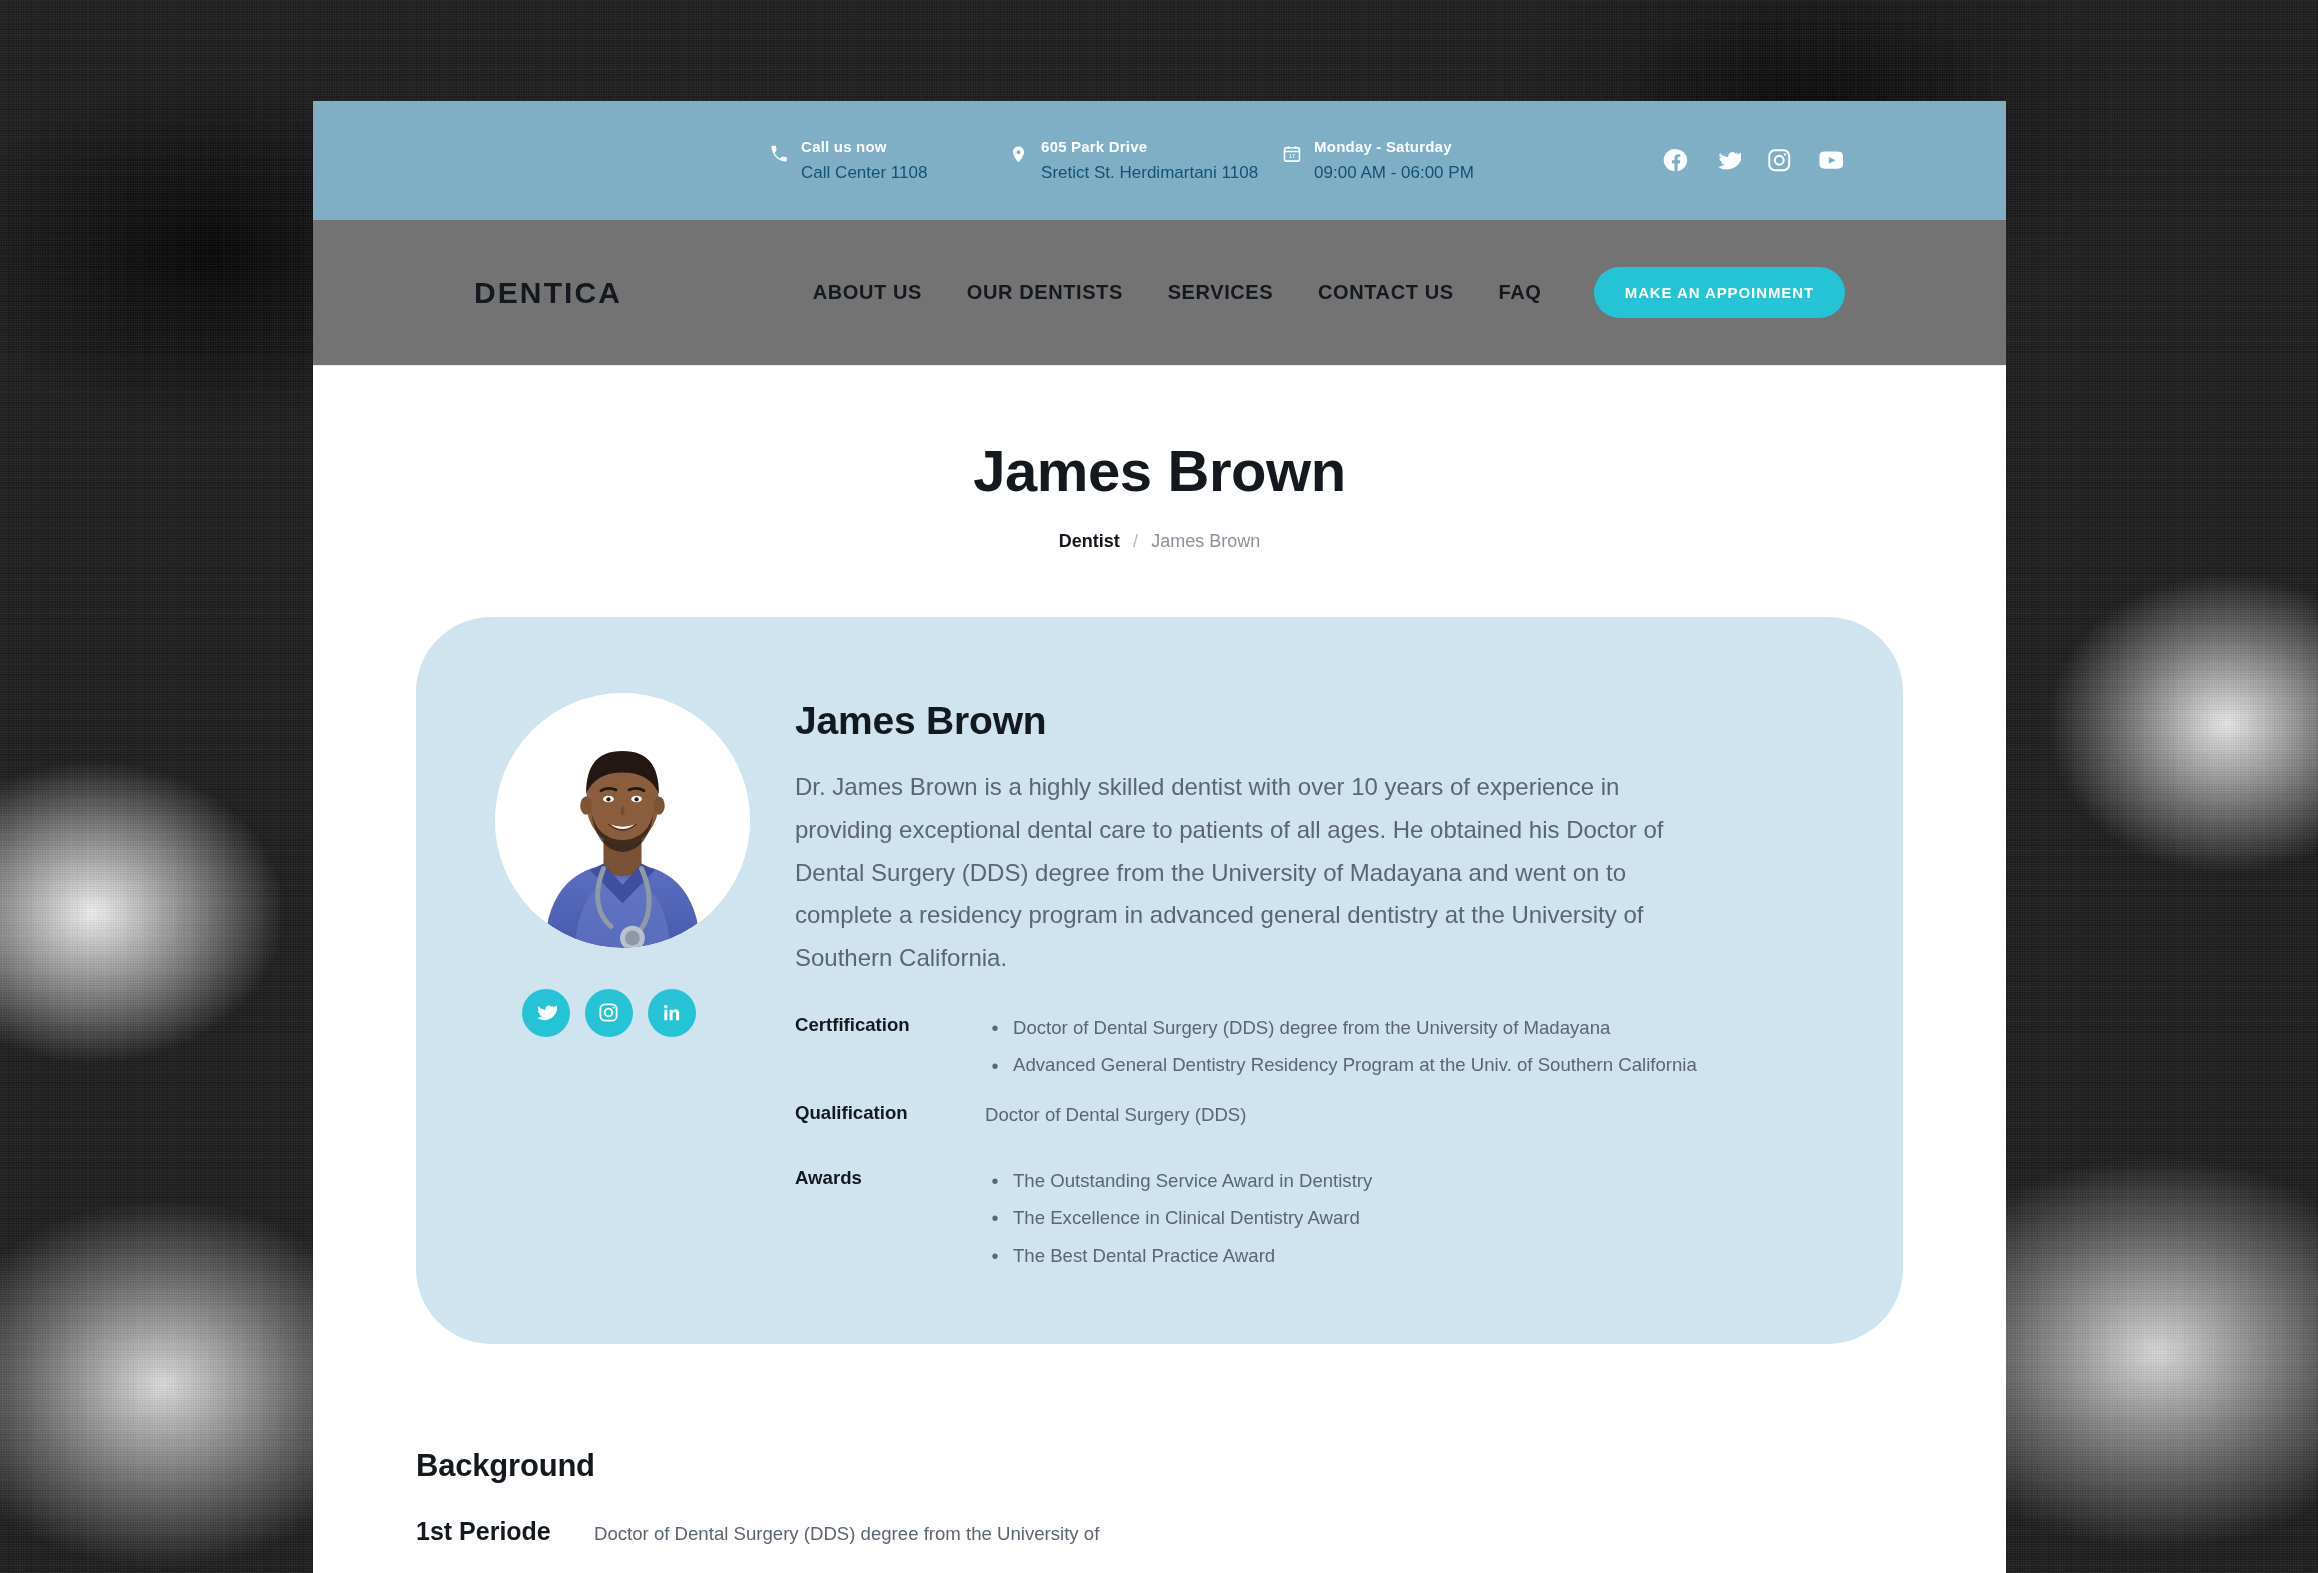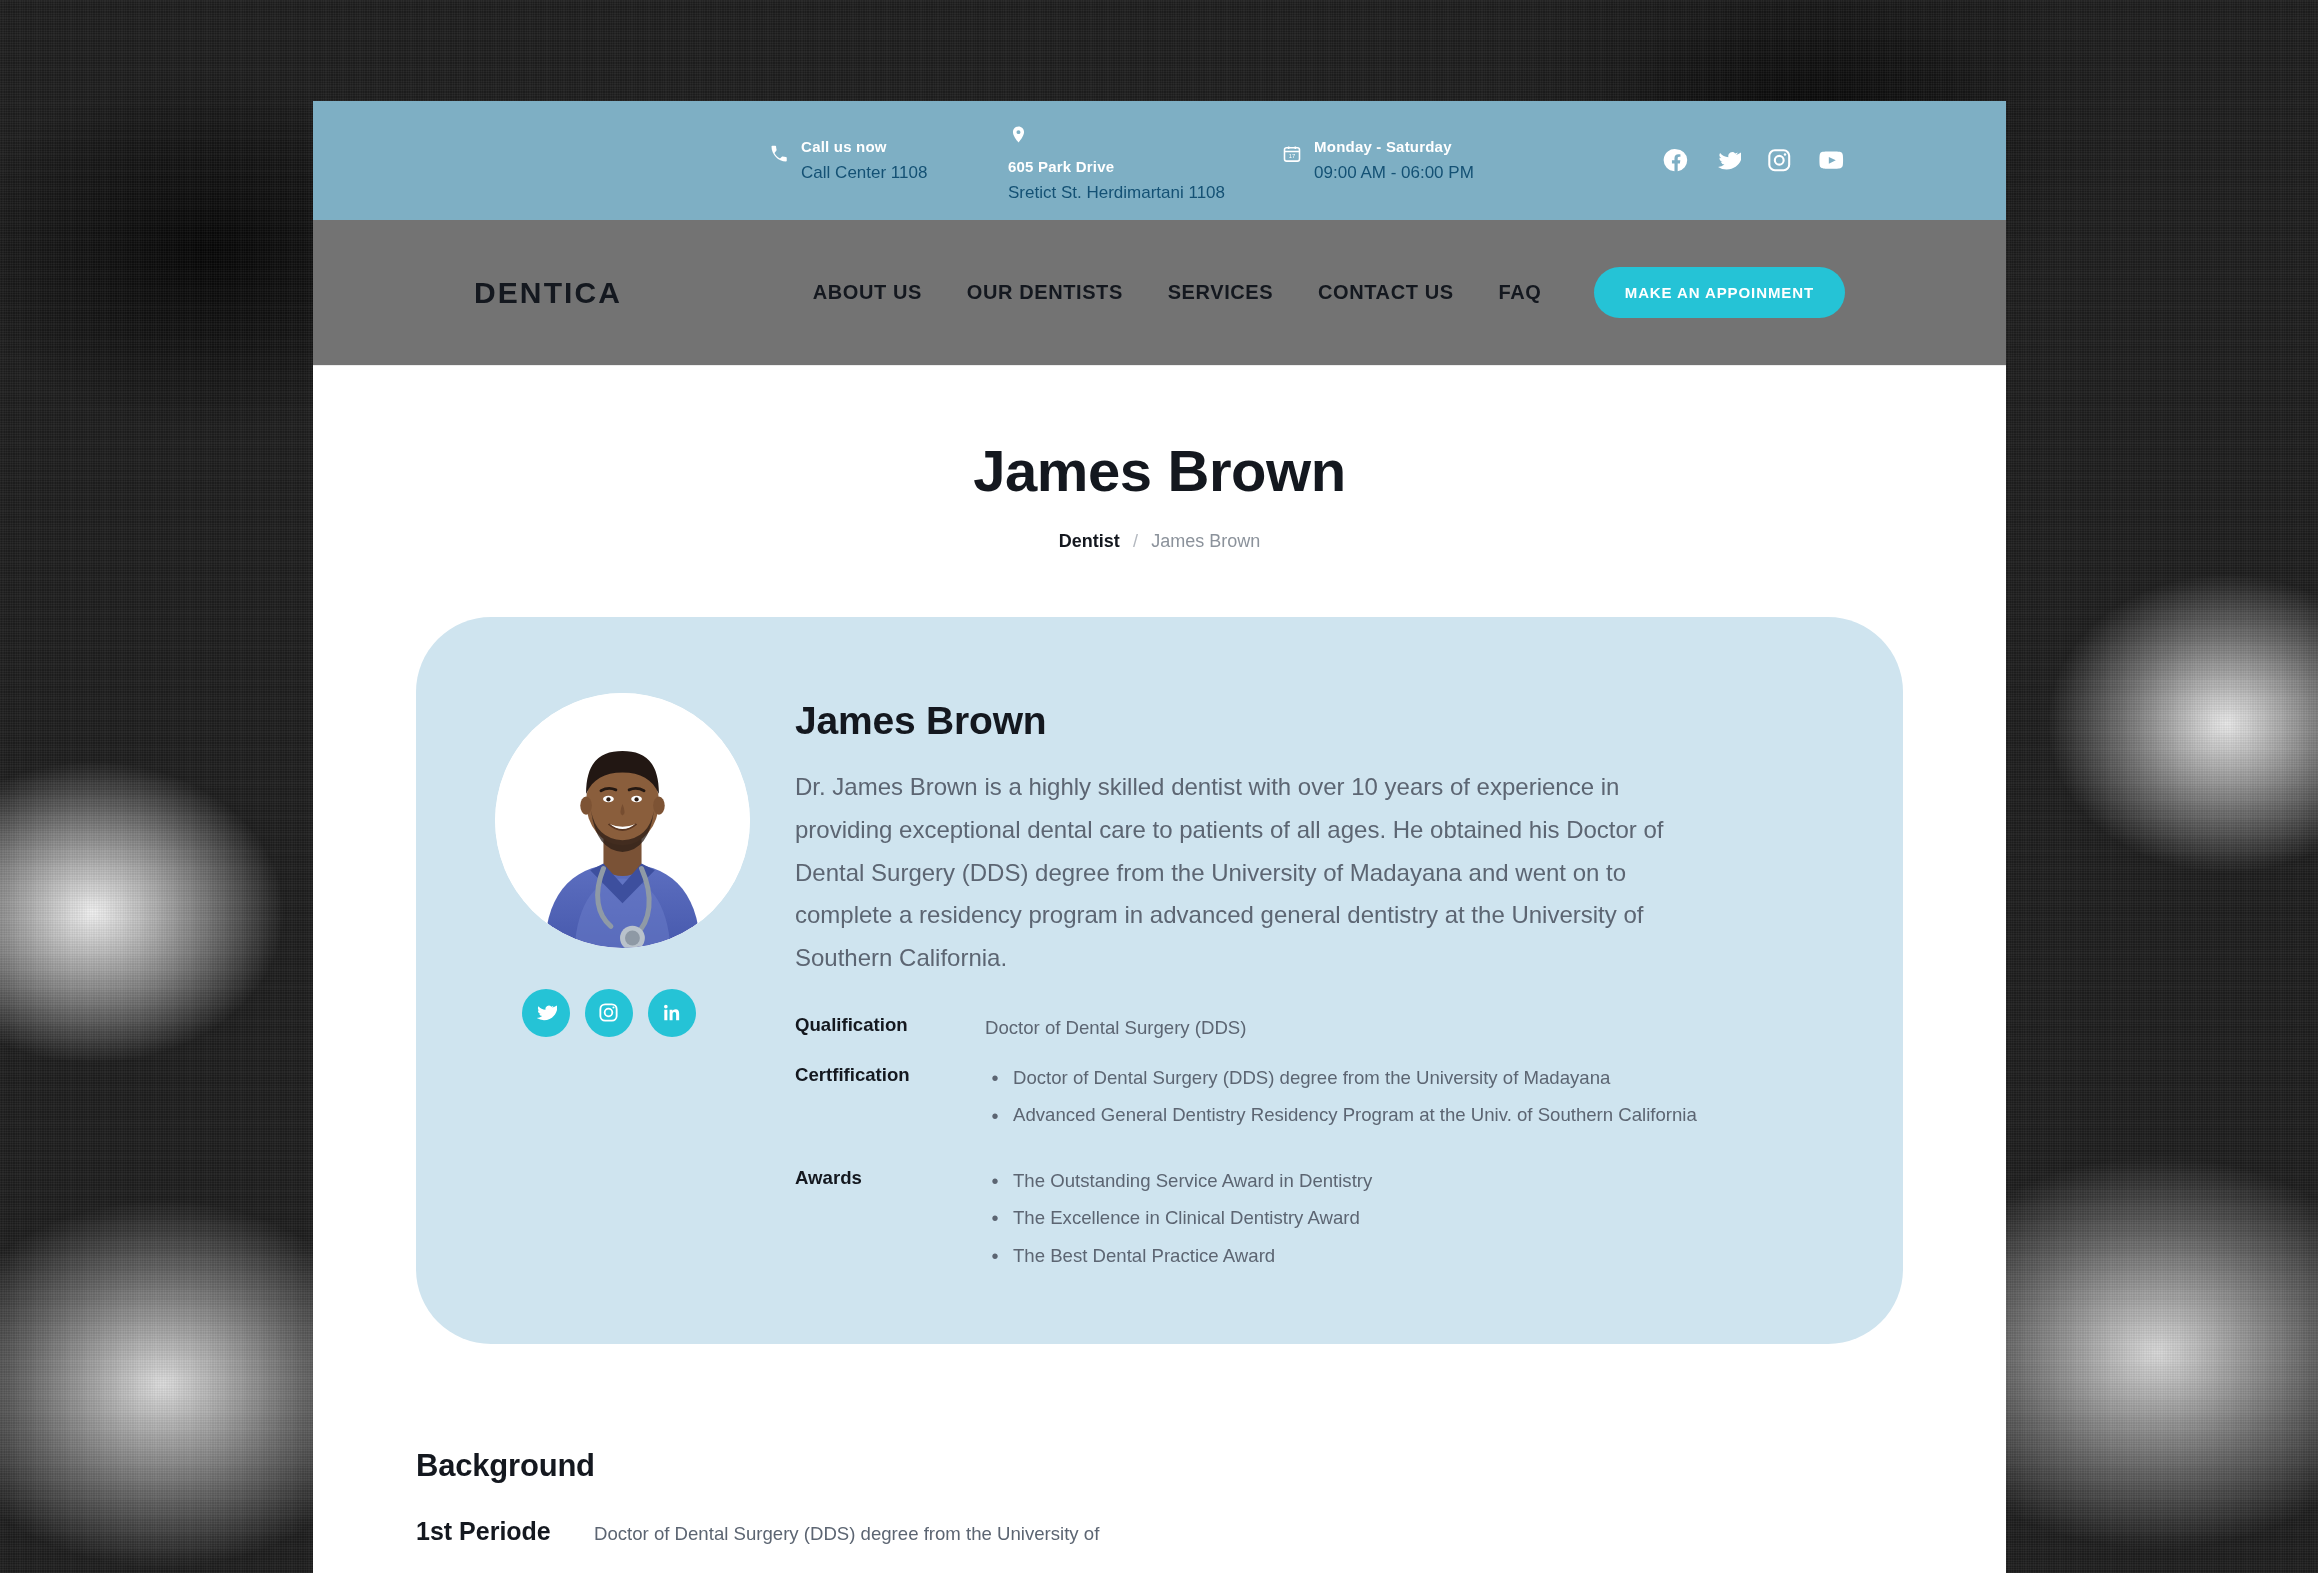--- a/index.html
+++ b/index.html
@@ -48,21 +48,21 @@
     background: #7eafc4;
     display: flex;
     align-items: center;
     padding: 0 162px 0 455px;
     color: #ffffff;
     position: relative;
   }
   .topbar-items { display: flex; align-items: center; gap: 0; }
   .topbar-item { display: flex; align-items: flex-start; gap: 11.6px; }
   .topbar-item.ti-phone { width: 240px; }
-  .topbar-item.ti-pin { width: 273px; flex-direction: column; }
+  .topbar-item.ti-pin { width: 273px; }
   .topbar-item.ti-cal { width: 273px; }
   .ti-icon { width: 21.5px; height: 25px; display: flex; align-items: center; justify-content: center; flex: none; margin-top: 3.3px; }
   .ti-text .ti-title {
     font-size: 15px; font-weight: bold; letter-spacing: 0.2px; line-height: 1.2;
     white-space: nowrap;
   }
   .ti-text .ti-sub {
     font-size: 17px; color: #0c4a6e; opacity: 0.93; margin-top: 6.6px; white-space: nowrap;
   }
   .ti-phone .ti-sub, .ti-phone .ti-title { text-align: left; }
@@ -360,32 +360,32 @@
       </div>
     </div>
 
     <div class="profile-right">
       <h2>James Brown</h2>
       <p class="bio">Dr. James Brown is a highly skilled dentist with over 10 years of experience in providing exceptional dental care to patients of all ages. He obtained his Doctor of Dental Surgery (DDS) degree from the University of Madayana and went on to complete a residency program in advanced general dentistry at the University of Southern California.</p>
 
       <div class="info-table">
 
         <div class="info-row">
-          <div class="info-label">Qualification</div>
-          <div class="info-value">Doctor of Dental Surgery (DDS)</div>
-        </div>
-
-        <div class="info-row">
           <div class="info-label">Certfification</div>
           <div class="info-value">
             <ul class="bullets">
               <li>Doctor of Dental Surgery (DDS) degree from the University of Madayana</li>
               <li>Advanced General Dentistry Residency Program at the Univ. of Southern California</li>
             </ul>
           </div>
+        </div>
+
+        <div class="info-row">
+          <div class="info-label">Qualification</div>
+          <div class="info-value">Doctor of Dental Surgery (DDS)</div>
         </div>
 
         <div class="info-row awards">
           <div class="info-label">Awards</div>
           <div class="info-value">
             <ul class="bullets">
               <li>The Outstanding Service Award in Dentistry</li>
               <li>The Excellence in Clinical Dentistry Award</li>
               <li>The Best Dental Practice Award</li>
             </ul>

